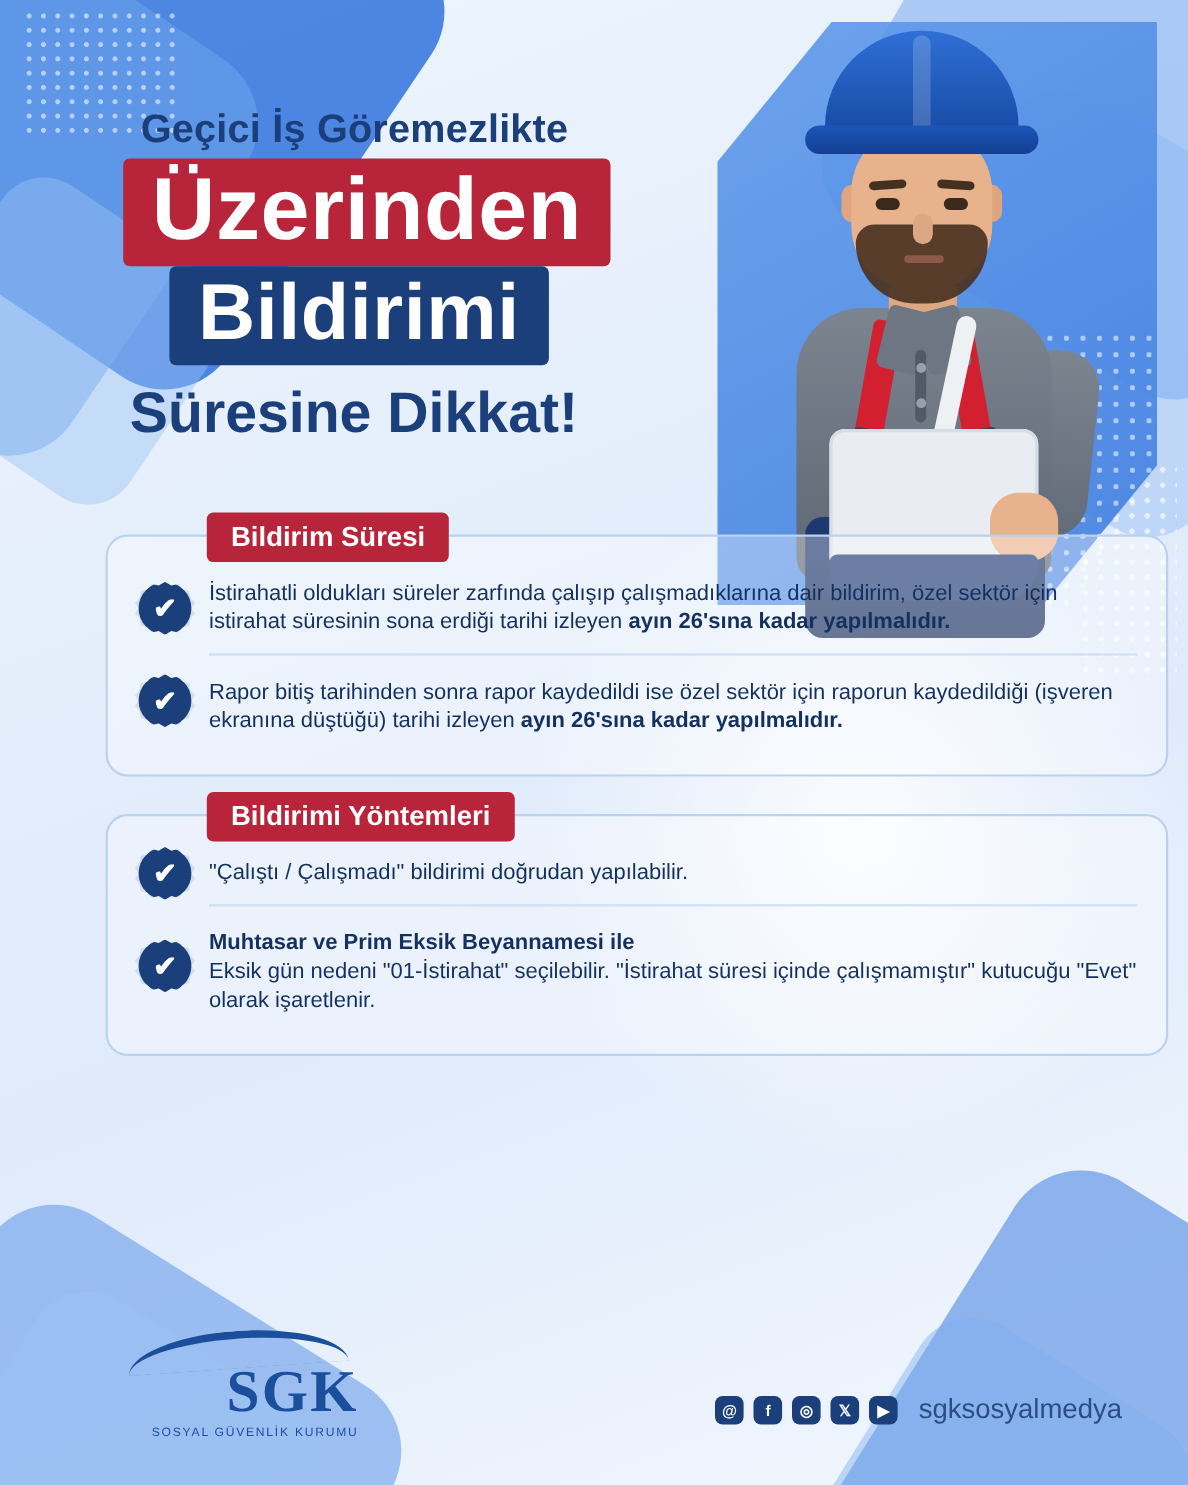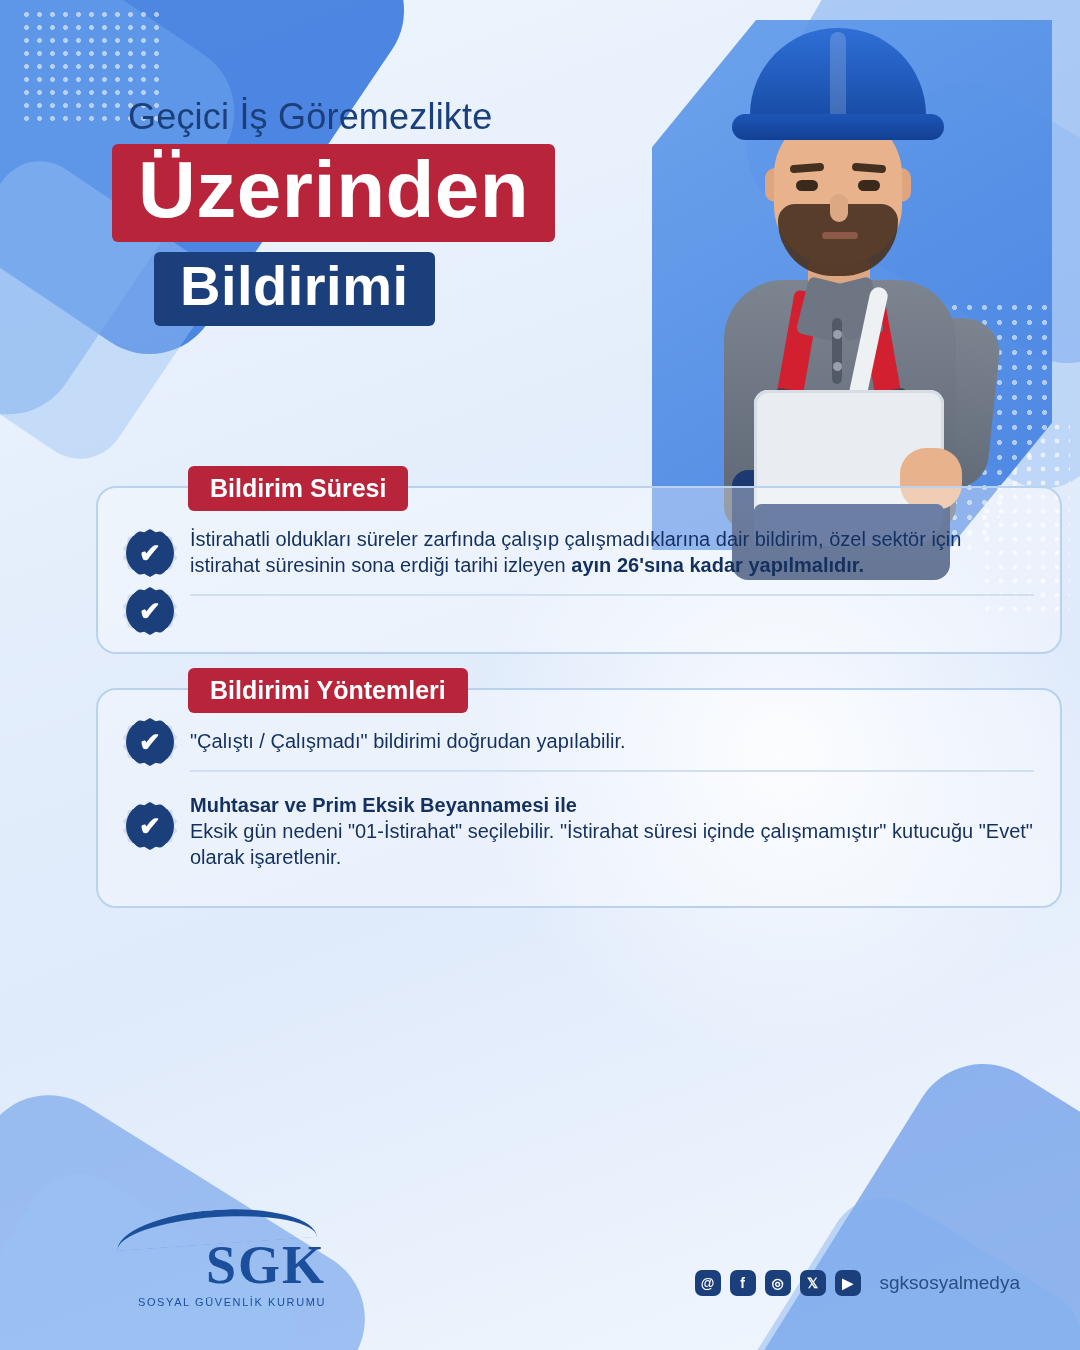--- a/index.html
+++ b/index.html
@@ -222,34 +222,34 @@
     background:#e8b28d; border-radius: 26px;
   }
   .sling-bottom {
     position:absolute; left:92px; top:486px; width:190px; height:42px;
     background:#1e3a74; border-radius: 10px 10px 46px 10px;
   }
 
   
   .headline { position: absolute; left: 112px; top: 96px; width: 560px; }
   .kicker {
-    font-size: 36px; font-weight: 400; color: #1b3f7a;
+    font-size: 36px; font-weight: 700; color: #1b3f7a;
     letter-spacing: .2px; margin-left: 16px; margin-bottom: 6px;
   }
   .band {
     display: inline-block;
     padding: 6px 26px 12px 26px;
     color: #ffffff;
     font-weight: 800;
     letter-spacing: .5px;
     border-radius: 6px;
     line-height: 1;
   }
   .band-red { background: #b8243a; font-size: 80px; }
-  .band-blue { background: #1b3f7a; font-size: 56px; margin-top: 10px; margin-left: 42px; }
+  .band-blue { background: #1b3f7a; font-size: 72px; margin-left: 42px; }
   .subline {
     margin-top: 14px; margin-left: 6px;
     font-size: 52px; font-weight: 800; color: #1b3f7a;
   }
 
   
   .content { position: absolute; left: 96px; top: 486px; width: 966px; }
 
   .section { position: relative; margin-bottom: 34px; }
 
@@ -302,21 +302,21 @@
   }
   .sgk-sub { font-size: 11px; letter-spacing: 1.6px; color: #1b4f9c; margin-top: 4px; font-weight: 400; }
 
   .social { position: absolute; right: 60px; bottom: 20px; display: flex; align-items: center; gap: 9px; }
   .sicon {
     width: 26px; height: 26px; border-radius: 7px;
     background: #1b3f7a; color: #fff;
     display: flex; align-items: center; justify-content: center;
     font-size: 14px; font-weight: 700;
   }
-  .handle { margin-left: 10px; font-size: 19px; color: #2b4d82; }
+  .handle { margin-left: 10px; font-size: 25px; color: #2b4d82; }
 </style>
 </head>
 <body>
 
 <div class="poster">
 
   <div class="bg-shape shape-tl-1"></div>
   <div class="bg-shape shape-tl-2"></div>
   <div class="bg-shape shape-tl-3"></div>
   <div class="bg-shape dots-tl"></div>
@@ -363,35 +363,39 @@
       <div class="sling"></div>
       <div class="sling-hand"></div>
       <div class="sling-bottom"></div>
     </div>
   </div>
 
   <div class="headline">
     <div class="kicker">Geçici İş Göremezlikte</div>
     <div><span class="band band-red">Üzerinden</span></div>
     <div><span class="band band-blue">Bildirimi</span></div>
+    <div class="subline">Süresine Dikkat!</div>
   </div>
 
   <div class="content">
 
     <div class="section">
       <div class="sec-label">Bildirim Süresi</div>
       <div class="card">
         <div class="row">
           <div class="check">✔</div>
           <div class="txt">
             <span>İstirahatli oldukları süreler zarfında çalışıp çalışmadıklarına dair bildirim, özel sektör için istirahat süresinin sona erdiği tarihi izleyen </span><b>ayın 26'sına kadar yapılmalıdır.</b>
           </div>
         </div>
         <div class="row">
           <div class="check">✔</div>
+          <div class="txt">
+            <span>Rapor bitiş tarihinden sonra rapor kaydedildi ise özel sektör için raporun kaydedildiği (işveren ekranına düştüğü) tarihi izleyen </span><b>ayın 26'sına kadar yapılmalıdır.</b>
+          </div>
         </div>
       </div>
     </div>
 
     <div class="section">
       <div class="sec-label">Bildirimi Yöntemleri</div>
       <div class="card">
         <div class="row">
           <div class="check">✔</div>
           <div class="txt">

